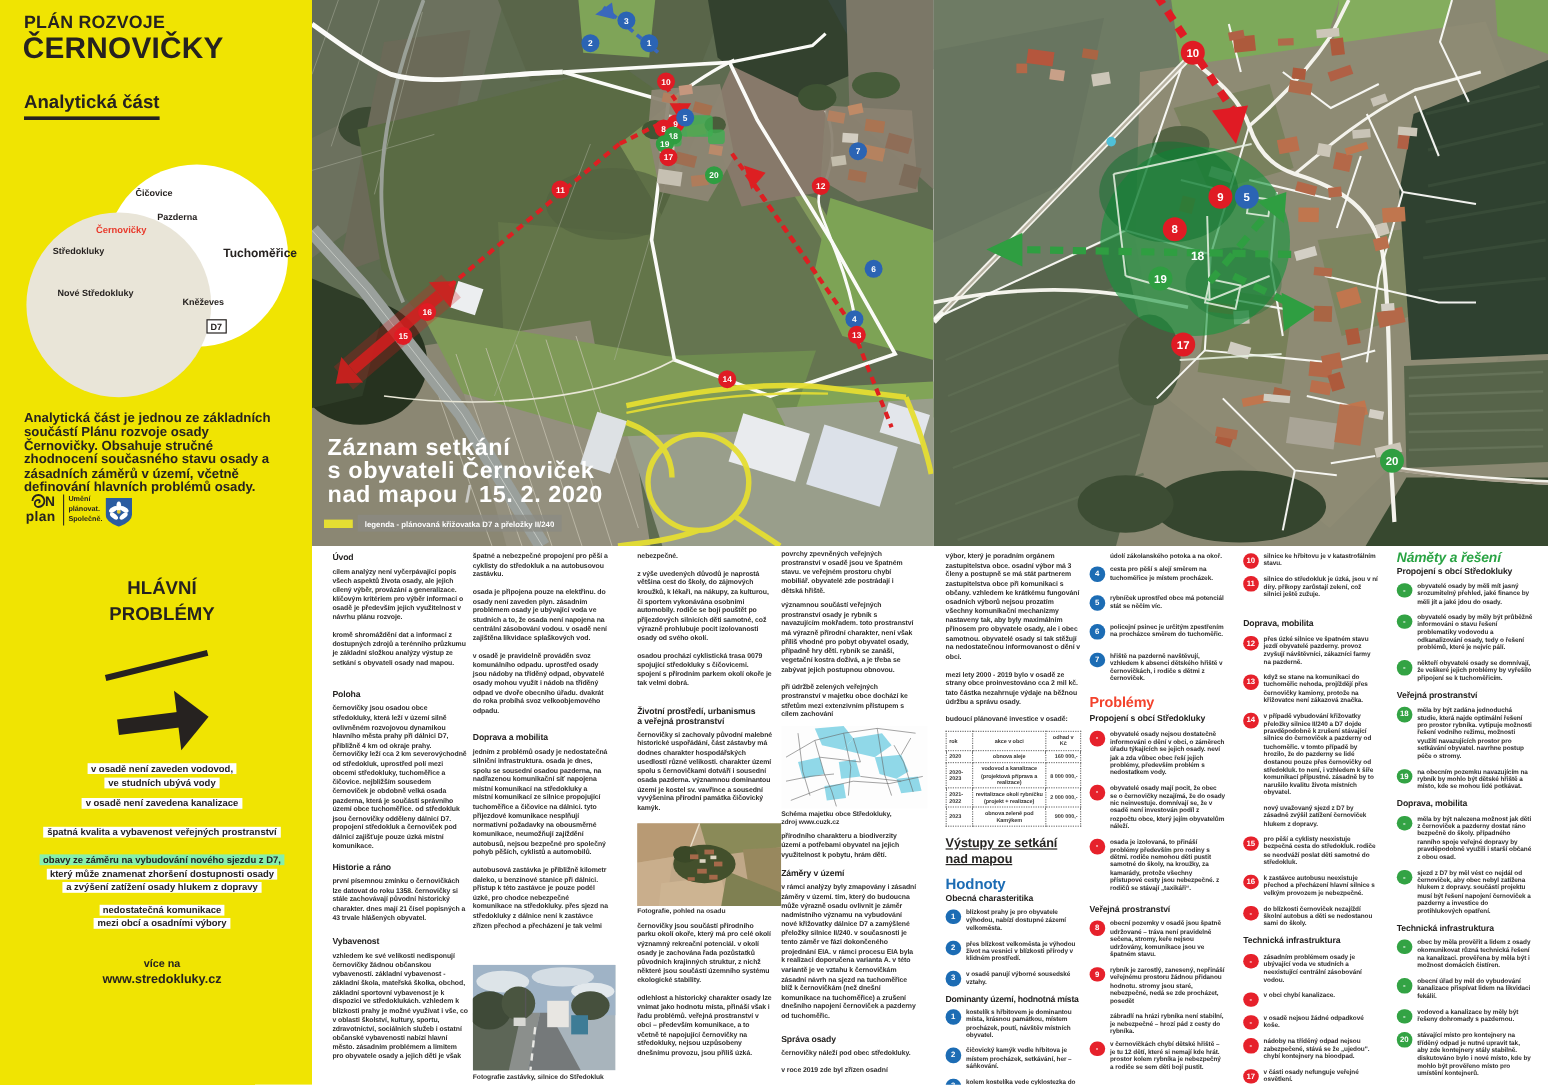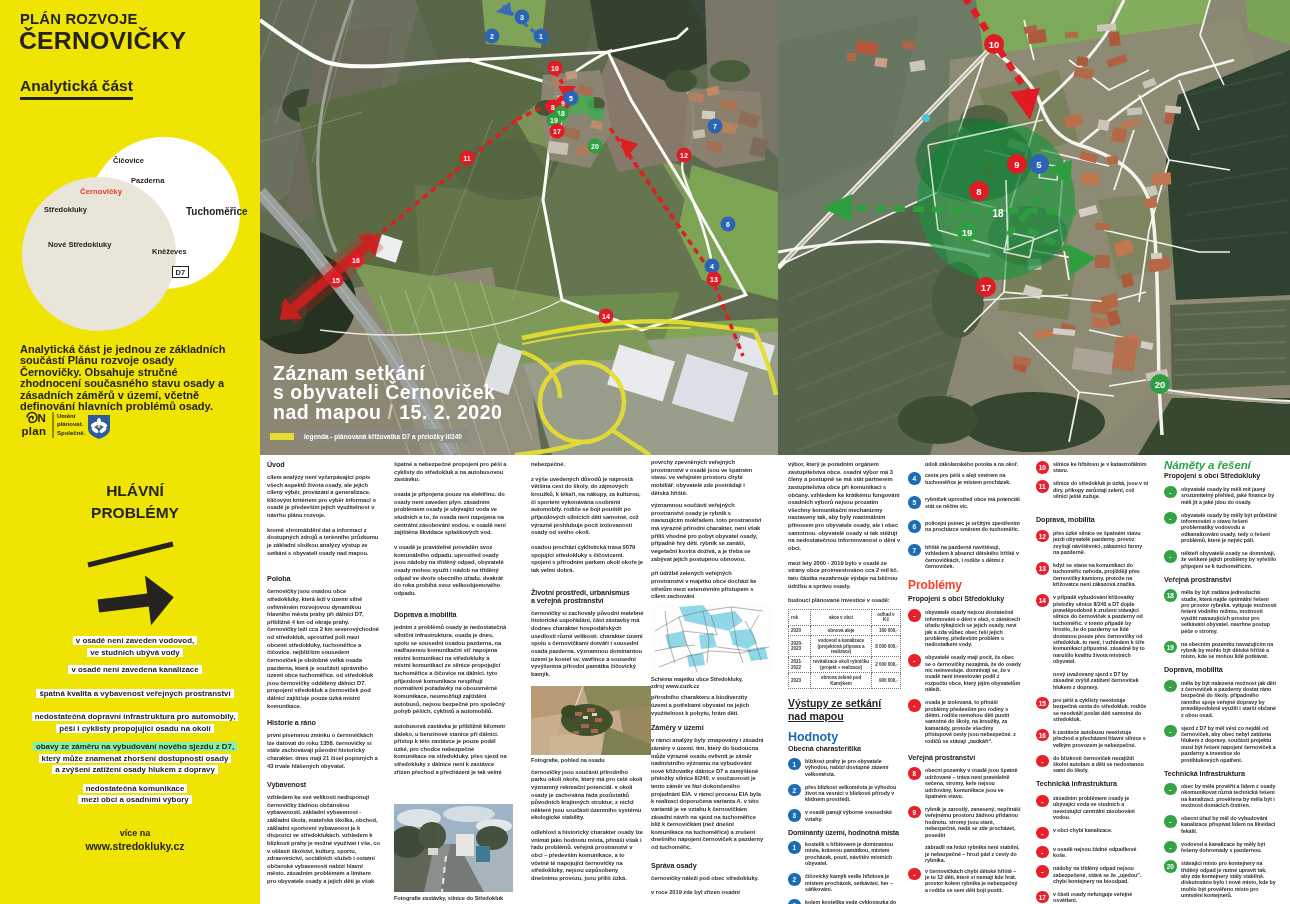--- a/index.html
+++ b/index.html
@@ -88,21 +88,20 @@
   </svg>
 
   <div class="abs" style="left:0;top:635px;width:270px;text-align:center;font-weight:bold;font-size:7.9px;line-height:11.5px;color:#262220;">
 
     <div style="margin-bottom:6px;"><span style="background:#fff;padding:0 3px;">v osadě není zaveden vodovod,</span><br><span style="background:#fff;padding:0 3px;">ve studních ubývá vody</span></div>
 
     <div style="margin-bottom:12px;"><span style="background:#fff;padding:0 3px;">v osadě není zavedena kanalizace</span></div>
 
     <div style="margin-bottom:12px;"><span style="background:#fff;padding:0 3px;">špatná kvalita a vybavenost veřejných prostranství</span></div>
 
-    <div style="margin-bottom:7px;"><span style="background:#fff;padding:0 3px;">nedostatečná dopravní infrastruktura pro automobily,</span><br><span style="background:#fff;padding:0 3px;">pěší i cyklisty propojující osadu na okolí</span></div>
 
     <div style="margin-bottom:7px;"><span style="background:#86efac;padding:0 3px;">obavy ze záměru na vybudování nového sjezdu z D7,</span><br><span style="background:#fff;padding:0 3px;">který může znamenat zhoršení dostupnosti osady</span><br><span style="background:#fff;padding:0 3px;">a zvýšení zatížení osady hlukem z dopravy</span></div>
 
     <div style="margin-bottom:21px;"><span style="background:#fff;padding:0 3px;">nedostatečná komunikace</span><br><span style="background:#fff;padding:0 3px;">mezi obcí a osadními výbory</span></div>
 
     <div style="font-size:9px;line-height:13px;">více na<br><span style="font-size:10.5px;">www.stredokluky.cz</span></div>
   </div>
 </div>
 
 <svg class="abs" id="map1" style="left:260px;top:0;" width="518" height="455" viewBox="0 0 518 455">
@@ -592,21 +591,21 @@
       </g>
     <g>
         <circle cx="382" cy="384" r="10" fill="#2f9e41"></circle>
         <text x="382" y="387.5">20</text>
       </g>
   </g>
 </svg>
 
 <div id="doc">
 
-<div class="col" style="left:267px;top:461px;">
+<div class="col" style="left:277px;top:461px;">
   <h4 style="margin-top:0;">Úvod</h4>
   <p>cílem analýzy není vyčerpávající popis všech aspektů života osady, ale jejich cílený výběr, provázání a generalizace. klíčovým kritériem pro výběr informací o osadě je především jejich využitelnost v návrhu plánu rozvoje.</p>
   <p>kromě shromáždění dat a informací z dostupných zdrojů a terénního průzkumu je základní složkou analýzy výstup ze setkání s obyvateli osady nad mapou.</p>
   <h4 style="margin-top:18px;">Poloha</h4>
   <p>černovičky jsou osadou obce středokluky, která leží v území silně ovlivněném rozvojovou dynamikou hlavního města prahy při dálnici D7, přibližně 4 km od okraje prahy. černovičky leží cca 2 km severovýchodně od středokluk, uprostřed polí mezi obcemi středokluky, tuchoměřice a čičovice. nejbližším sousedem černoviček je obdobně velká osada pazderna, která je součástí správního území obce tuchoměřice. od středokluk jsou černovičky odděleny dálnicí D7. propojení středokluk a černoviček pod dálnicí zajišťuje pouze úzká místní komunikace.</p>
   <h4 style="margin-top:9px;">Historie a ráno</h4>
   <p>první písemnou zmínku o černovičkách lze datovat do roku 1358. černovičky si stále zachovávají původní historický charakter. dnes mají 21 čísel popisných a 43 trvale hlášených obyvatel.</p>
   <h4 style="margin-top:11px;">Vybavenost</h4>
   <p>vzhledem ke své velikosti nedisponují černovičky žádnou občanskou vybaveností. základní vybavenost - základní škola, mateřská školka, obchod, základní sportovní vybavenost je k dispozici ve středoklukách. vzhledem k blízkosti prahy je možné využívat i vše, co v oblasti školství, kultury, sportu, zdravotnictví, sociálních služeb i ostatní občanské vybavenosti nabízí hlavní město. zásadním problémem a limitem pro obyvatele osady a jejich děti je však</p>
 </div>

